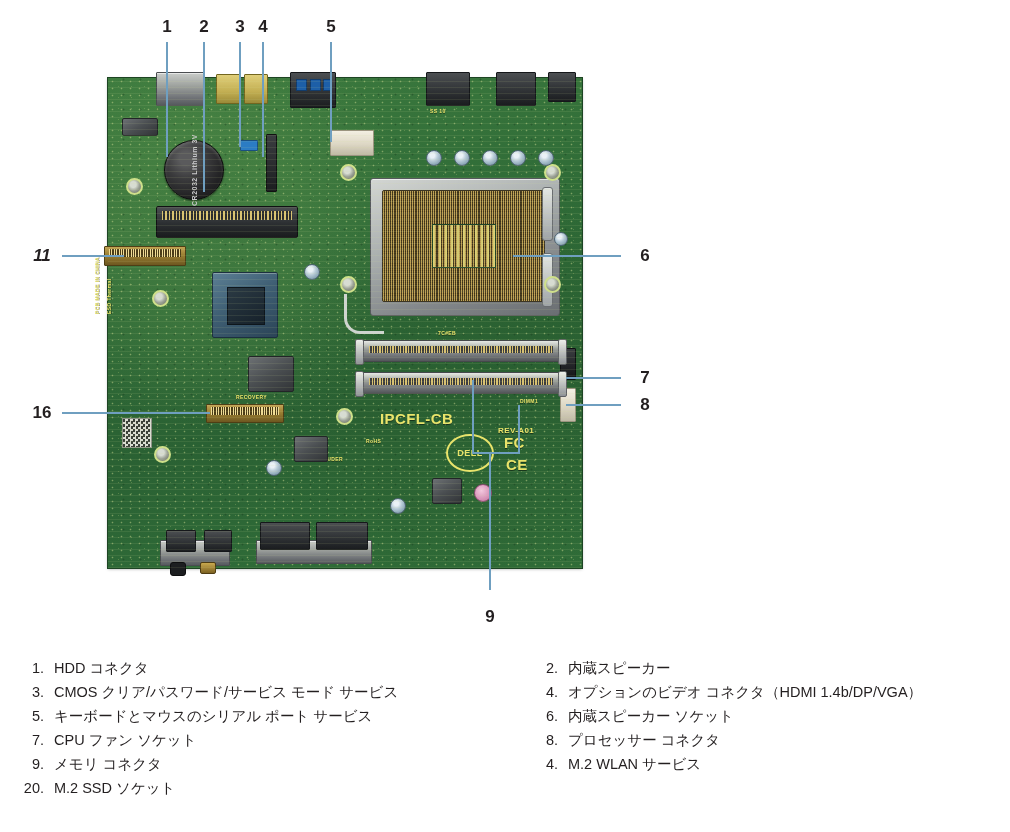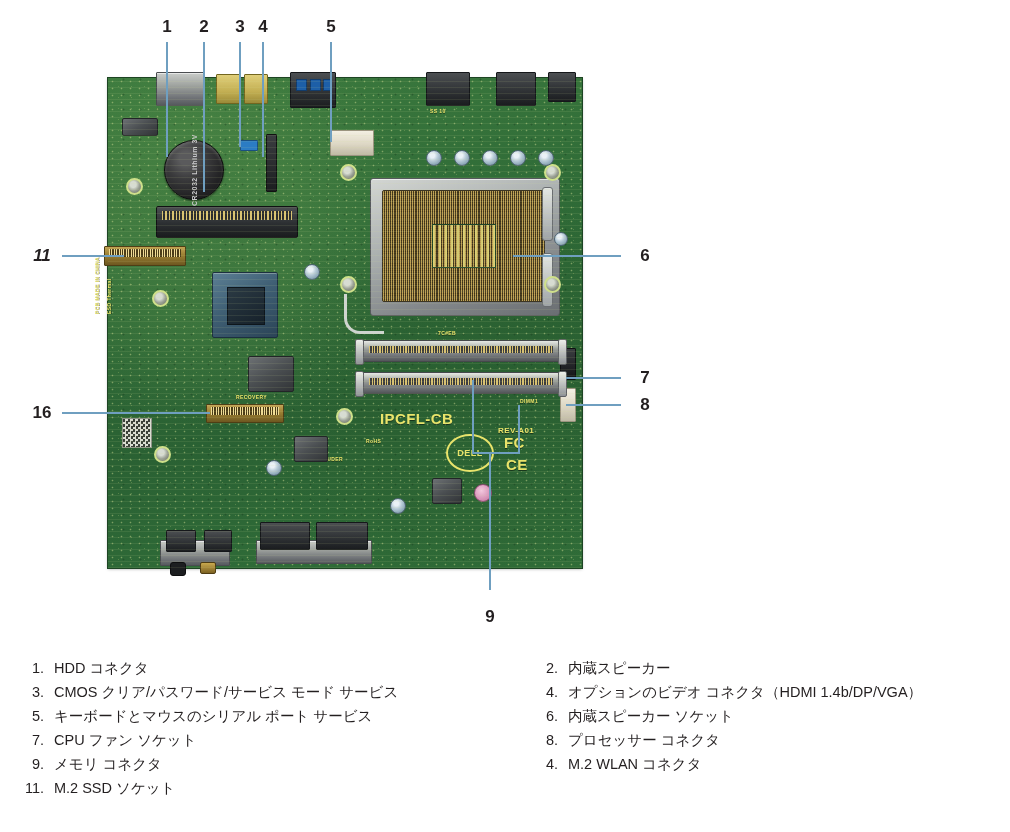--- a/index.html
+++ b/index.html
@@ -381,21 +381,21 @@
     </div>
     <div class="legend-item">
       <span class="legend-num">7.</span>
       <span class="legend-txt">CPU ファン ソケット</span>
     </div>
     <div class="legend-item">
       <span class="legend-num">9.</span>
       <span class="legend-txt">メモリ コネクタ</span>
     </div>
     <div class="legend-item">
-      <span class="legend-num">11.</span>
+      <span class="legend-num">20.</span>
       <span class="legend-txt">M.2 SSD ソケット</span>
     </div>
   </div>
 
   <div class="legend-col right">
     <div class="legend-item">
       <span class="legend-num">2.</span>
       <span class="legend-txt">内蔵スピーカー</span>
     </div>
     <div class="legend-item">
@@ -405,16 +405,16 @@
     <div class="legend-item">
       <span class="legend-num">6.</span>
       <span class="legend-txt">内蔵スピーカー ソケット</span>
     </div>
     <div class="legend-item">
       <span class="legend-num">8.</span>
       <span class="legend-txt">プロセッサー コネクタ</span>
     </div>
     <div class="legend-item">
       <span class="legend-num">4.</span>
-      <span class="legend-txt">M.2 WLAN コネクタ</span>
+      <span class="legend-txt">M.2 WLAN サービス</span>
     </div>
   </div>
 </div>
 
 </body></html>

